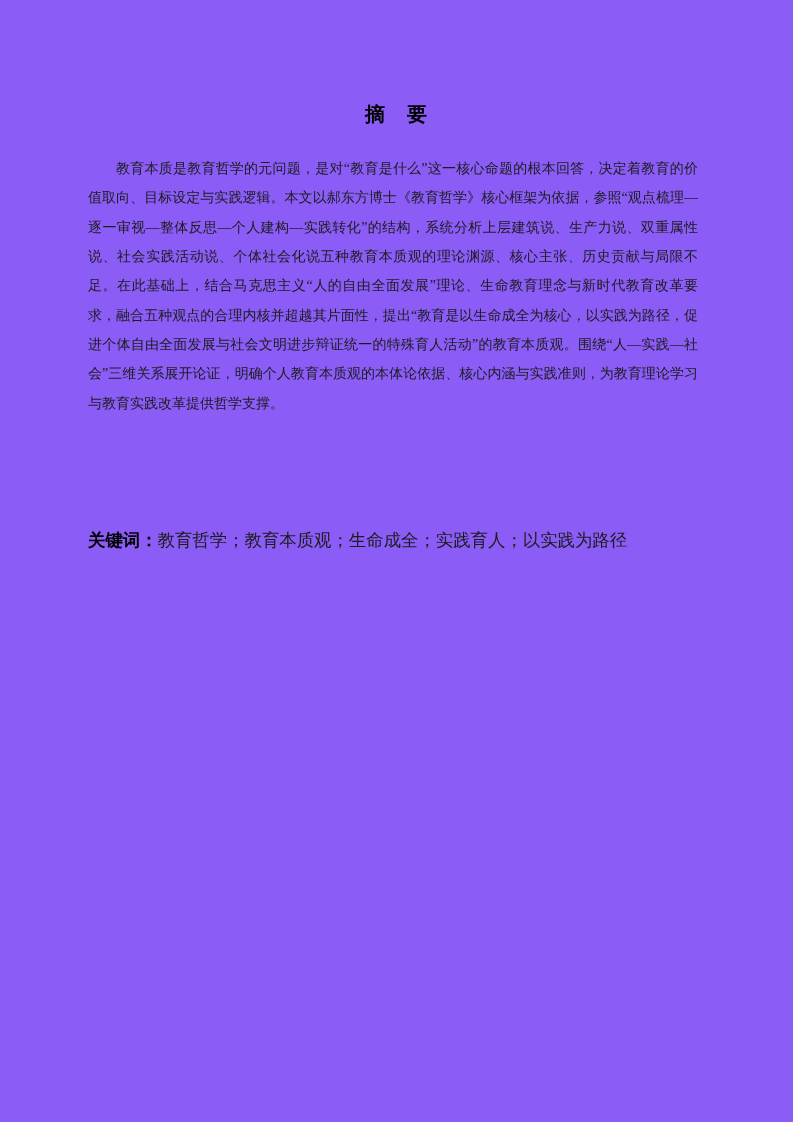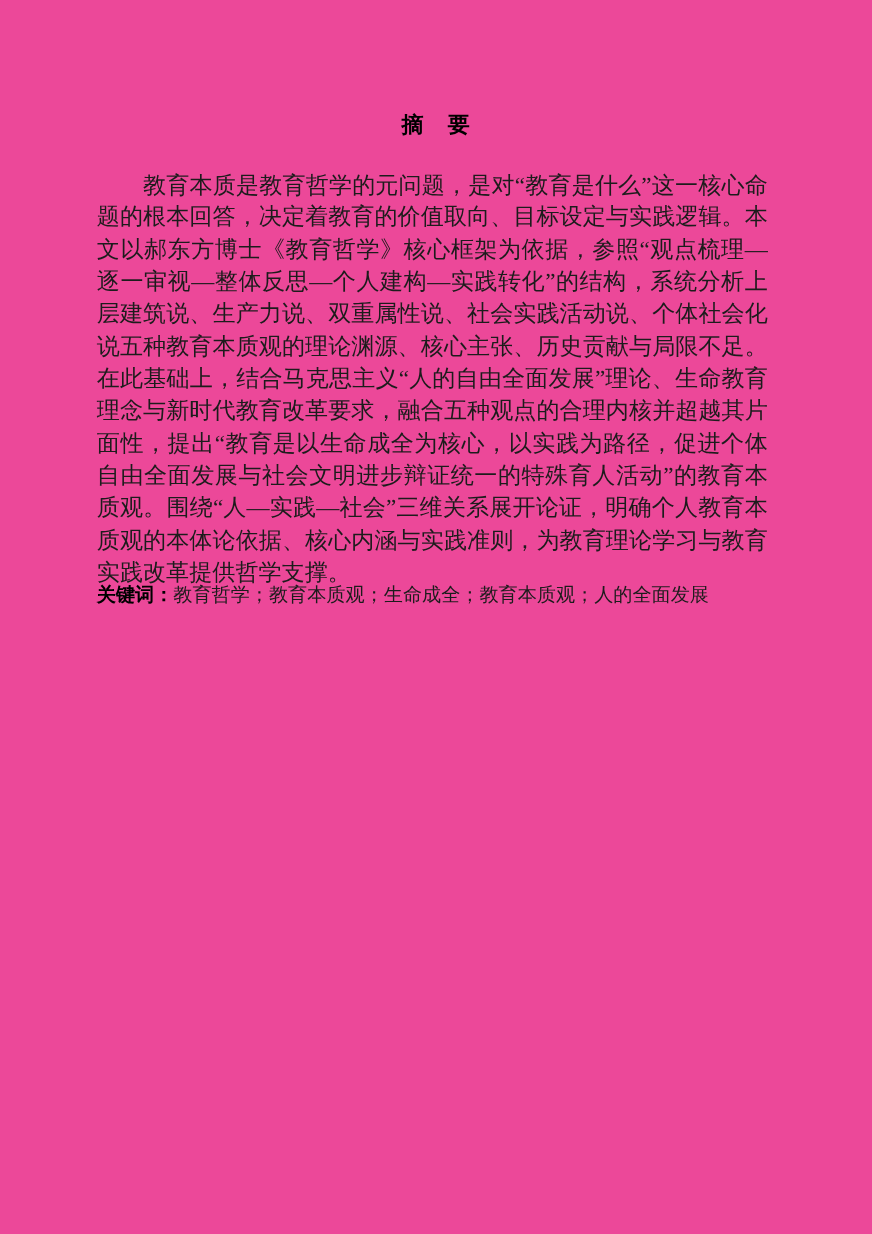--- a/index.html
+++ b/index.html
@@ -4,21 +4,21 @@
 <style>
   html, body {
     margin: 0;
     padding: 0;
     background: #ffffff;
   }
   .page {
     position: relative;
     width: 793px;
     height: 1122px;
-    background: #ec4899;
+    background: #8b5cf6;
     overflow: hidden;
     font-family: "Liberation Serif", "DejaVu Serif", serif;
     color: #1c1c1c;
   }
   .doc-title {
     position: absolute;
     top: 100px;
     left: 0;
     width: 100%;
     margin: 0;
@@ -29,21 +29,21 @@
     line-height: 28px;
     color: #000000;
     letter-spacing: 1px;
   }
   .abstract-body {
     position: absolute;
     top: 154px;
     left: 88px;
     width: 610px;
     margin: 0;
-    font-size: 21px;
+    font-size: 14px;
     line-height: 29.33px;
     text-align: justify;
     text-indent: 2em;
     color: #1c1c1c;
   }
   .keywords-line {
     position: absolute;
     top: 526px;
     left: 88px;
     width: 610px;
@@ -60,15 +60,15 @@
 </style>
 </head>
 <body>
 
 <div class="page">
 
   <h1 class="doc-title">摘　要</h1>
 
   <p class="abstract-body">教育本质是教育哲学的元问题，是对“教育是什么”这一核心命题的根本回答，决定着教育的价值取向、目标设定与实践逻辑。本文以郝东方博士《教育哲学》核心框架为依据，参照“观点梳理—逐一审视—整体反思—个人建构—实践转化”的结构，系统分析上层建筑说、生产力说、双重属性说、社会实践活动说、个体社会化说五种教育本质观的理论渊源、核心主张、历史贡献与局限不足。在此基础上，结合马克思主义“人的自由全面发展”理论、生命教育理念与新时代教育改革要求，融合五种观点的合理内核并超越其片面性，提出“教育是以生命成全为核心，以实践为路径，促进个体自由全面发展与社会文明进步辩证统一的特殊育人活动”的教育本质观。围绕“人—实践—社会”三维关系展开论证，明确个人教育本质观的本体论依据、核心内涵与实践准则，为教育理论学习与教育实践改革提供哲学支撑。</p>
 
-  <p class="keywords-line"><span class="keywords-label">关键词：</span><span>教育哲学；教育本质观；生命成全；教育本质观；人的全面发展</span></p>
+  <p class="keywords-line"><span class="keywords-label">关键词：</span><span>教育哲学；教育本质观；生命成全；实践育人；以实践为路径</span></p>
 
 </div>
 
 </body></html>

